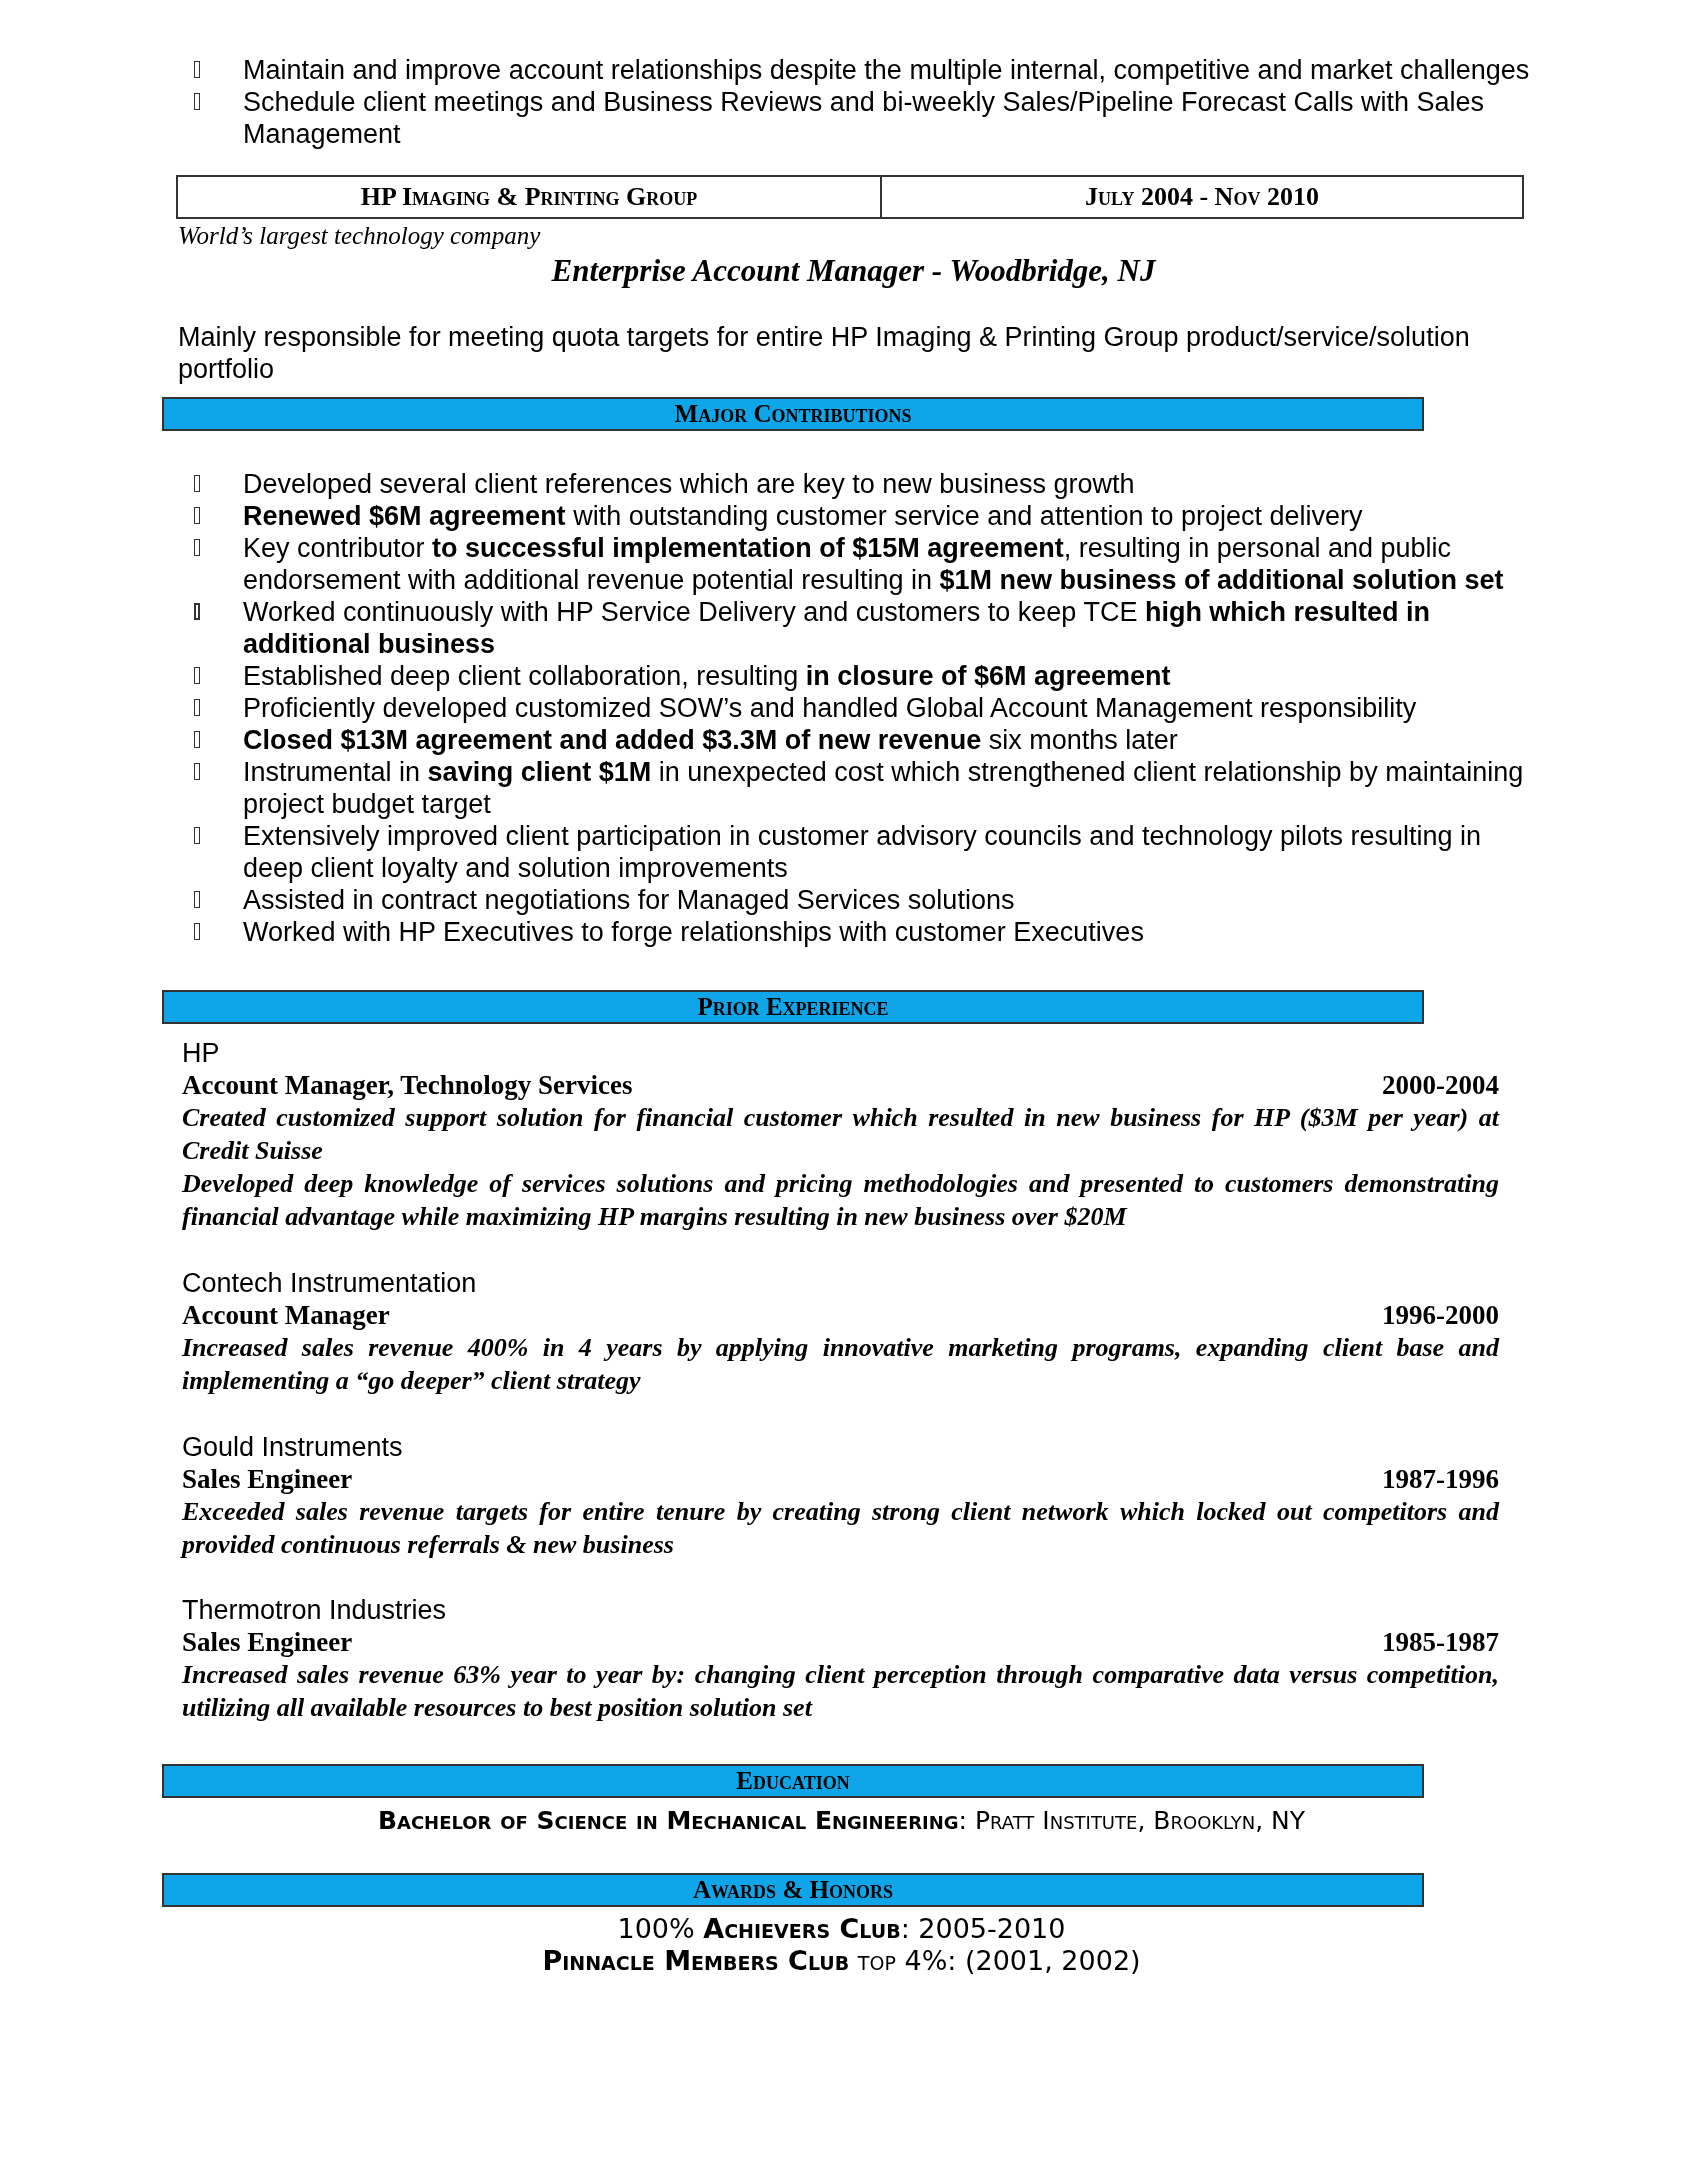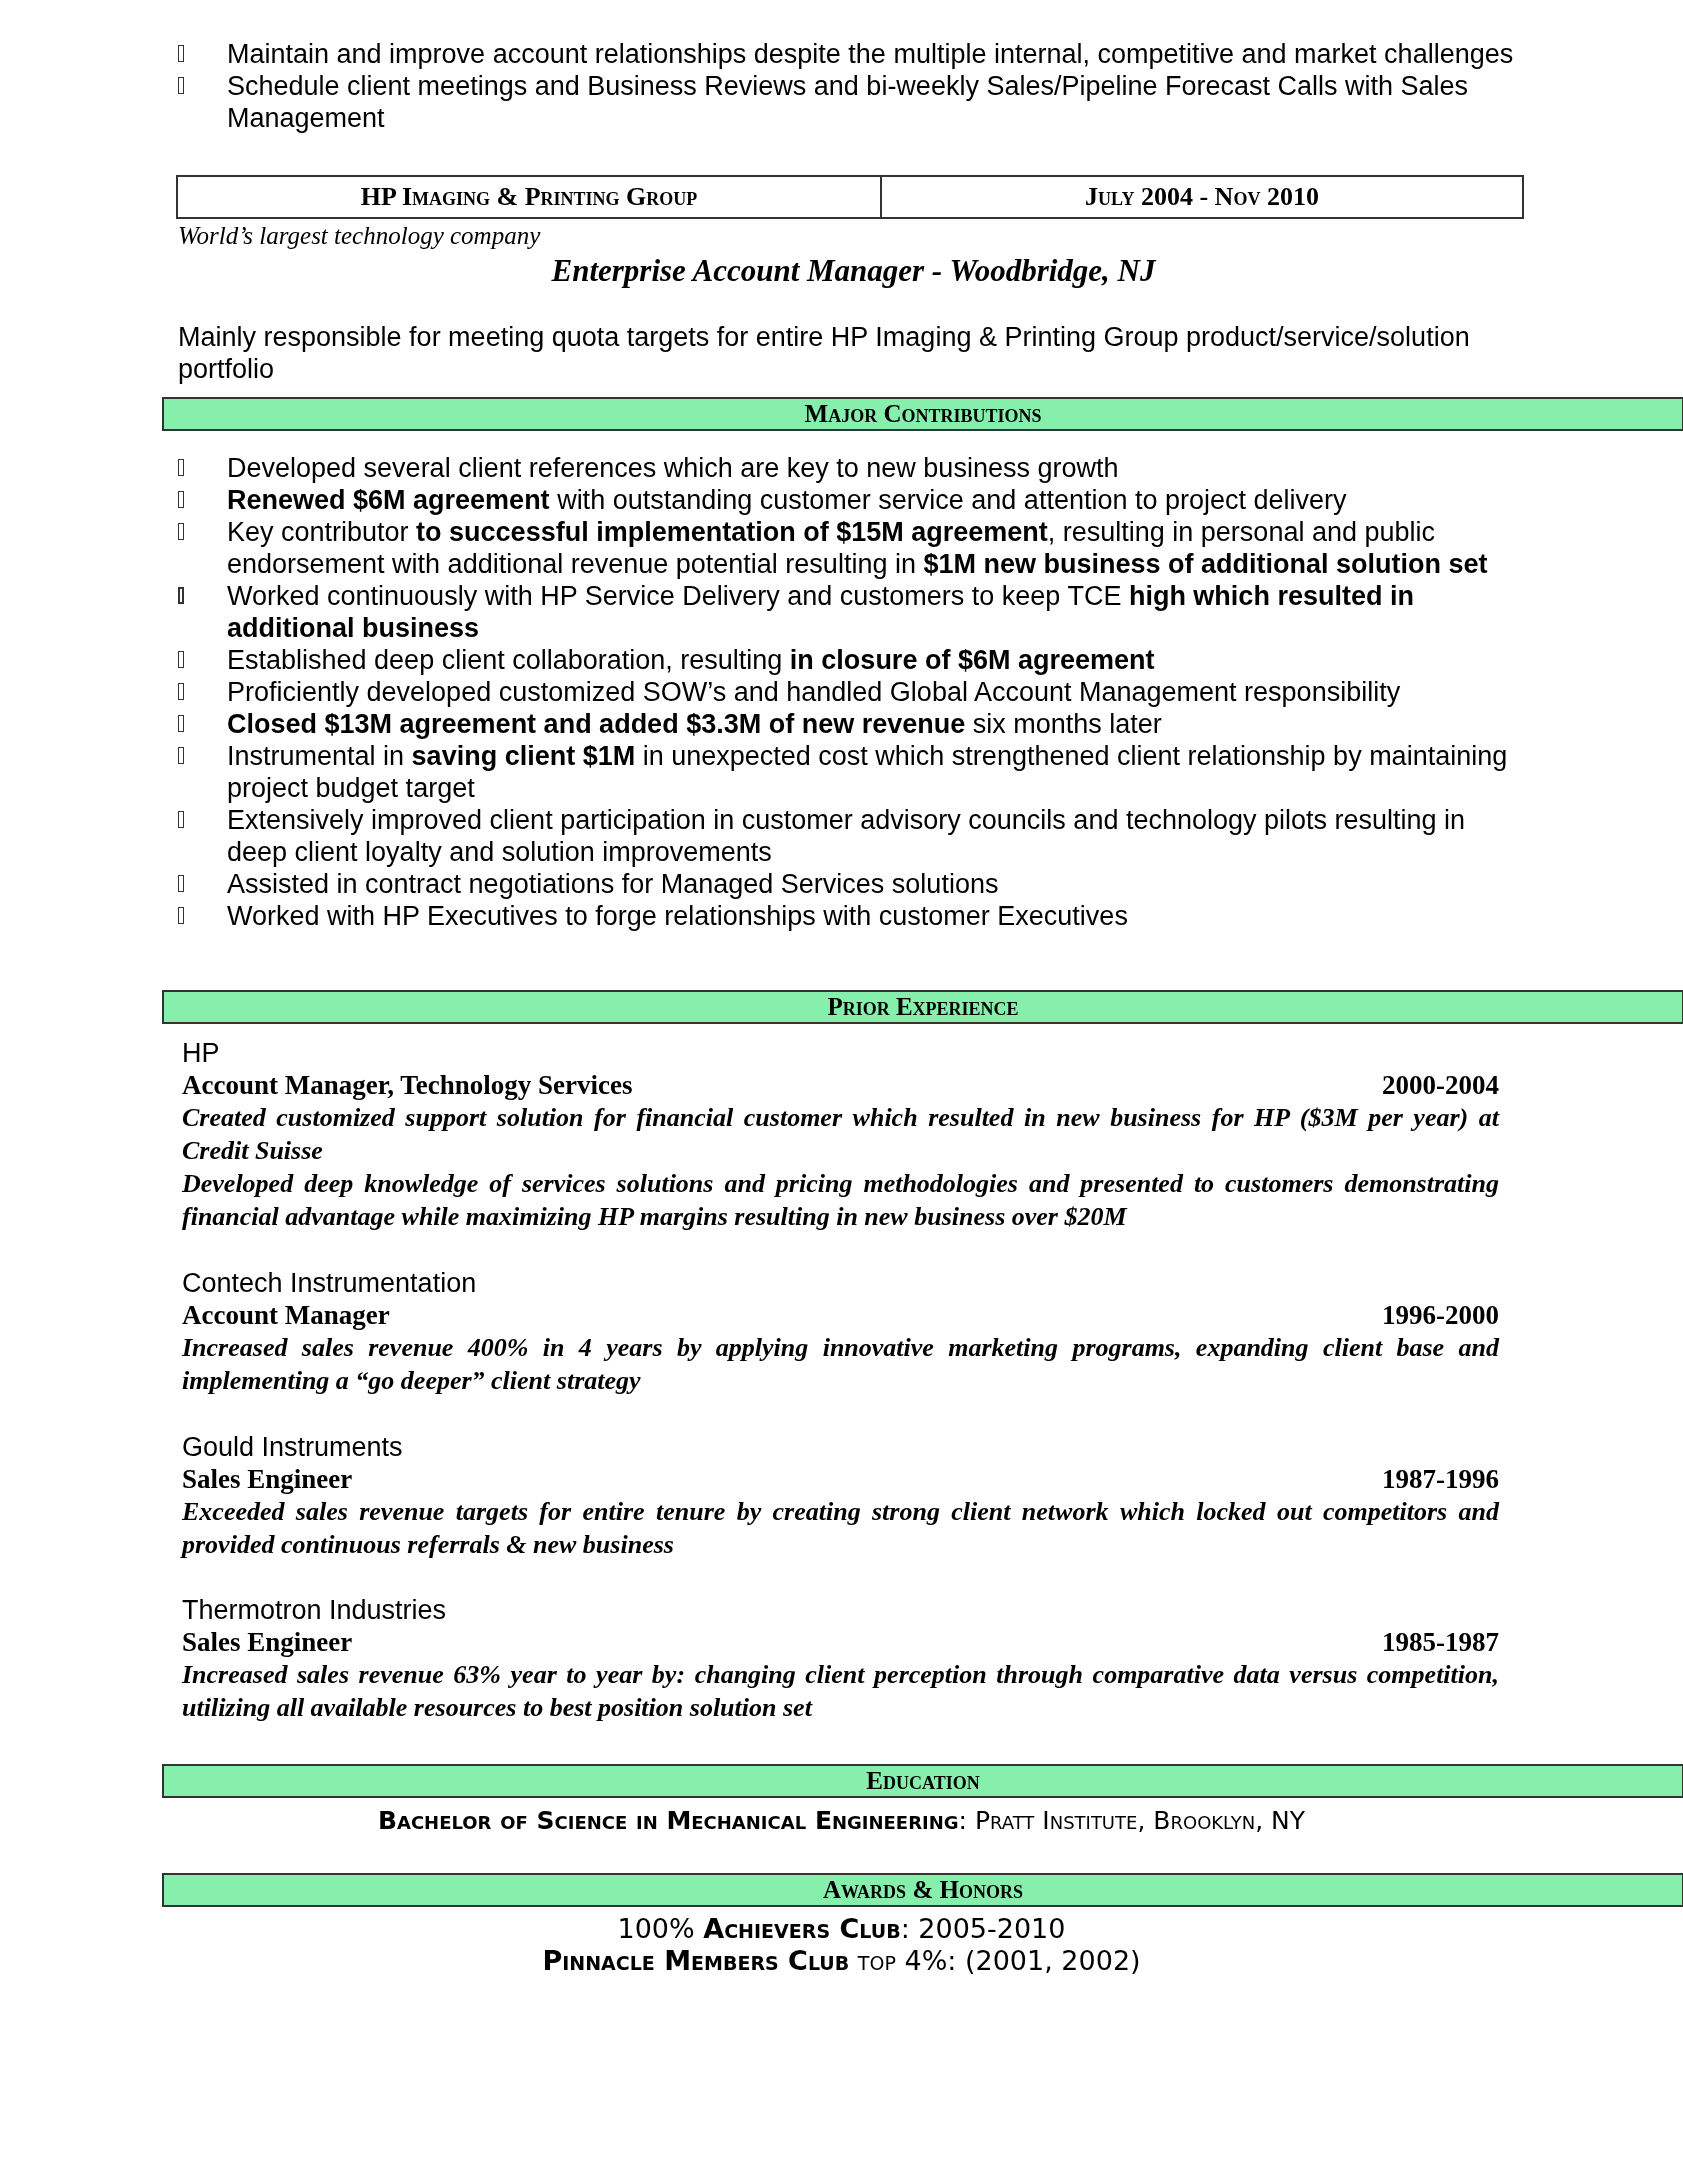--- a/index.html
+++ b/index.html
@@ -1,34 +1,34 @@
 <!DOCTYPE html>
 <html><head>
 <meta charset="utf-8">
 <style>
   html, body { margin: 0; padding: 0; background: #ffffff; }
   body { width: 1683px; height: 2178px; position: relative; overflow: hidden; color: #000; }
 
-  .bullets { position: absolute; left: 176px; width: 1356px; margin: 0; padding: 0; list-style: none; }
+  .bullets { position: absolute; left: 176px; width: 1356px; margin: 16px; padding: 0; list-style: none; }
   .bullets li { position: relative; padding-left: 51px; font-family: "Liberation Sans", sans-serif; font-size: 27px; line-height: 32px; }
   .bullets li .bullet { position: absolute; left: 2px; top: 7px; width: 6px; height: 17px; border: 1.5px solid #333; box-sizing: border-box; }
   .bullets li .bullet.thick { border-width: 2.5px; }
   .b { font-weight: bold; }
 
   .job-table { position: absolute; left: 176px; top: 175px; width: 1348px; height: 44px; border: 2px solid #333; box-sizing: border-box; display: flex; }
   .job-table .cell { display: flex; align-items: center; justify-content: center; font-family: "Liberation Serif", serif; font-size: 26px; font-weight: bold; }
   .job-table .cell.left { width: 702px; border-right: 2px solid #333; }
   .job-table .cell.right { flex: 1; }
   .sc { font-variant: small-caps; }
 
   .tagline { position: absolute; left: 178px; top: 222px; font-family: "Liberation Serif", serif; font-style: italic; font-size: 25px; }
   .role-title { position: absolute; left: 12px; width: 1683px; top: 253px; text-align: center; font-family: "Liberation Serif", serif; font-style: italic; font-weight: bold; font-size: 31px; }
   .summary { position: absolute; left: 178px; top: 321px; width: 1346px; font-family: "Liberation Sans", sans-serif; font-size: 27px; line-height: 32px; }
 
-  .section-bar { position: absolute; left: 162px; width: 1522px; height: 34px; background: #86efac; border: 2px solid #333; box-sizing: border-box; display: flex; align-items: center; justify-content: center; font-family: "Liberation Serif", serif; font-weight: bold; font-variant: small-caps; font-size: 25px; }
+  .section-bar { position: absolute; left: 162px; width: 1262px; height: 34px; background: #0ea5e9; border: 2px solid #333; box-sizing: border-box; display: flex; align-items: center; justify-content: center; font-family: "Liberation Serif", serif; font-weight: bold; font-variant: small-caps; font-size: 25px; }
 
   .exp { position: absolute; left: 182px; width: 1317px; }
   .exp .company { font-family: "Liberation Sans", sans-serif; font-size: 27px; line-height: 32px; }
   .exp .title-row { display: flex; justify-content: space-between; font-family: "Liberation Serif", serif; font-weight: bold; font-size: 27px; line-height: 32px; }
   .exp .desc { font-family: "Liberation Serif", serif; font-style: italic; font-weight: bold; font-size: 26px; line-height: 33px; text-align: justify; }
   .exp .desc.last { text-align-last: left; }
 
   .centered { position: absolute; left: 0; width: 1683px; text-align: center; font-family: "DejaVu Sans", sans-serif; }
   .edu-line { top: 1806px; font-size: 25px; }
   .edu-line .strong { font-weight: bold; font-variant: small-caps; }

